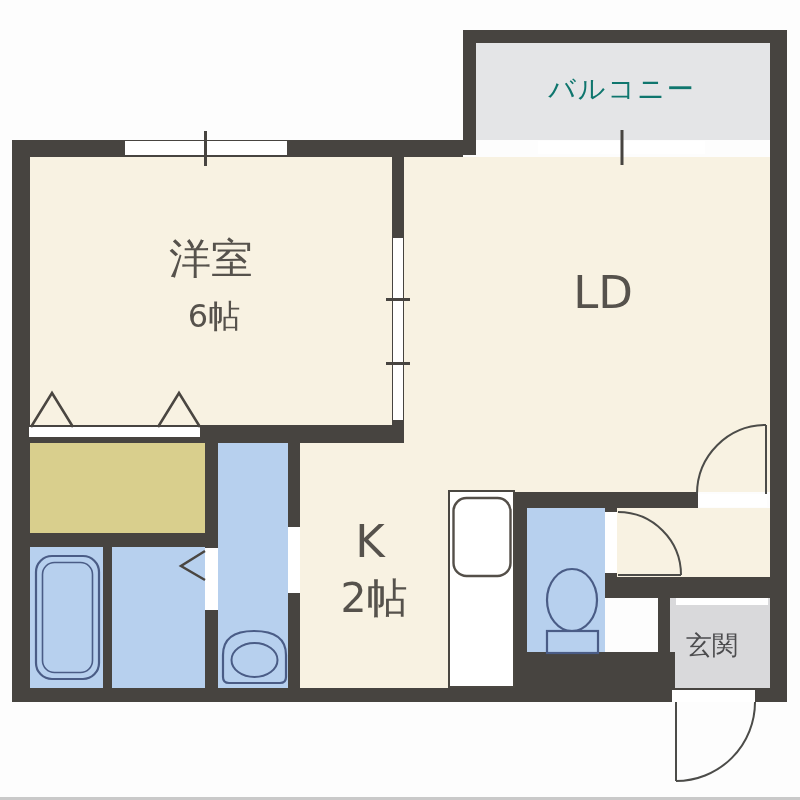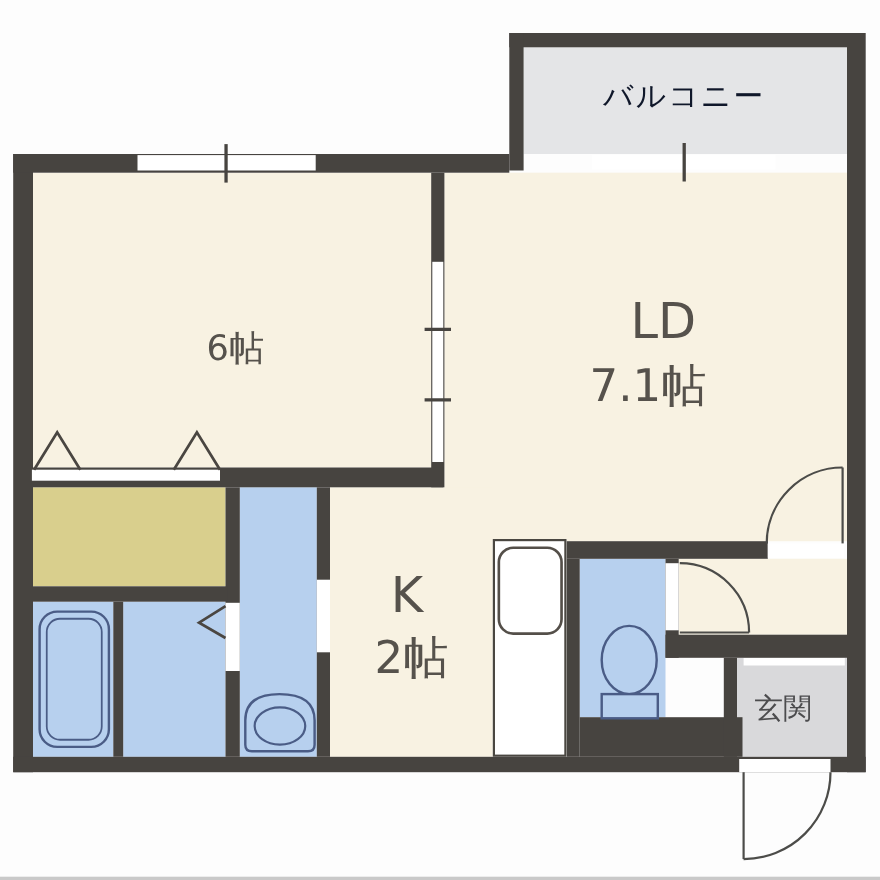--- a/index.html
+++ b/index.html
@@ -98,22 +98,22 @@
     </g>
 
     <g stroke="#4a5c86">
       <ellipse cx="572" cy="600" rx="25" ry="31" fill="#b7d0ee" stroke-width="2.2"></ellipse>
       <rect x="547" y="631" width="51" height="22" fill="#b7d0ee" stroke-width="2.2"></rect>
     </g>
 
     <rect x="453.5" y="498" width="57" height="78" rx="13" stroke="#544f49" stroke-width="2.4" fill="#ffffff"></rect>
   </svg>
 
+  <div class="lbl" style="left:211px;top:259px;font-size:42px;">洋室</div>
   <div class="lbl" style="left:214px;top:316px;font-size:32px;">6帖</div>
   <div class="lbl" style="left:588px;top:292px;font-size:45px;margin-left:15px;">LD</div>
-  <div class="lbl" style="left:589px;top:351px;font-size:41px;">7.1帖</div>
   <div class="lbl" style="left:370px;top:541px;font-size:45px;">K</div>
   <div class="lbl" style="left:374px;top:598px;font-size:41px;">2帖</div>
-  <div class="lbl" style="left:622px;top:88px;font-size:27px;letter-spacing:2px;color:#0f172a;">バルコニー</div>
+  <div class="lbl" style="left:622px;top:88px;font-size:27px;letter-spacing:2px;color:#0f766e;">バルコニー</div>
   <div class="lbl" style="left:712px;top:645px;font-size:26px;color:#4c4c4e;">玄関</div>
 
   <div class="abs" style="left:0;top:797px;width:800px;height:3px;background:#c9c9c9;"></div>
 </div>
 
 </body></html>

